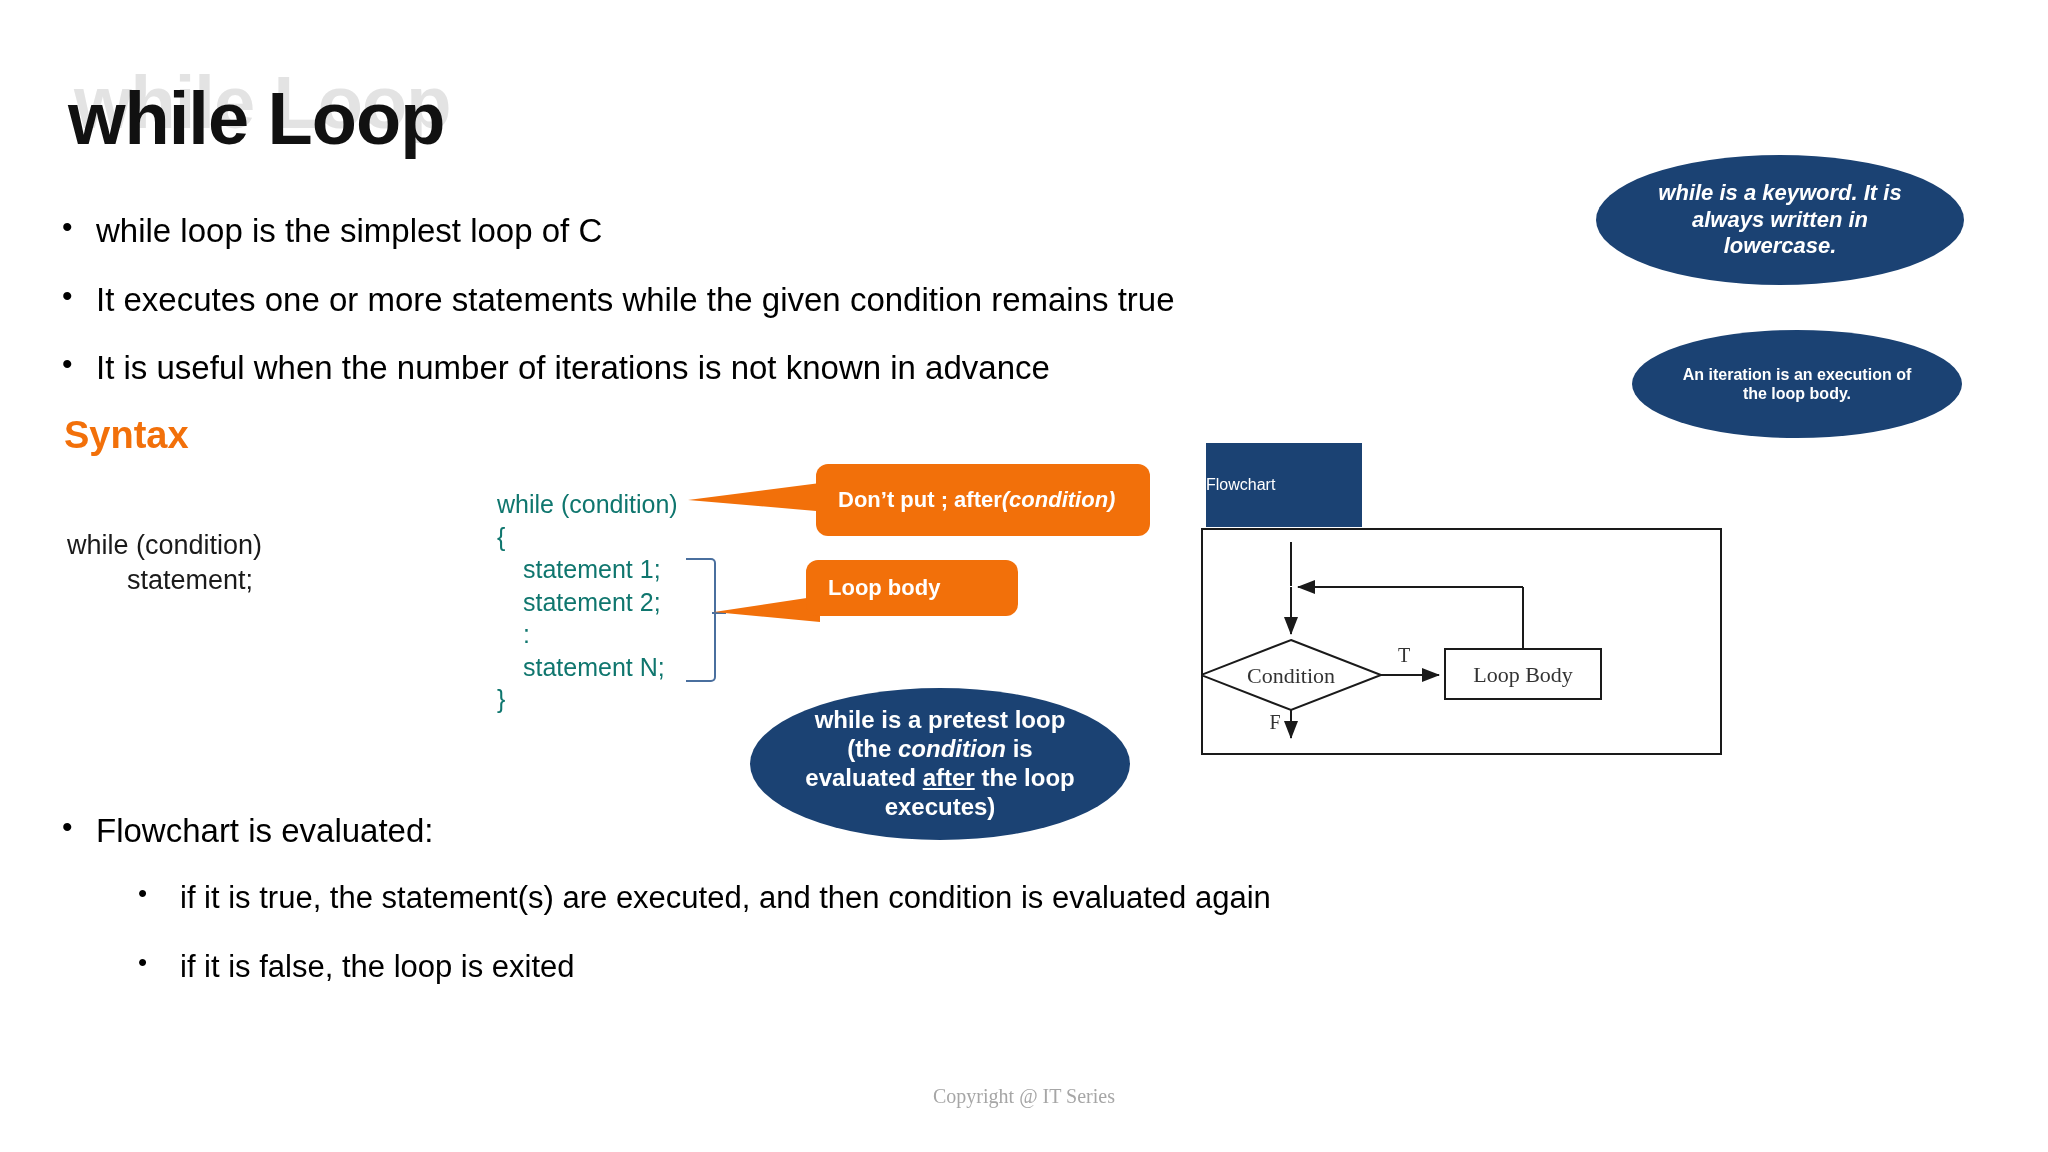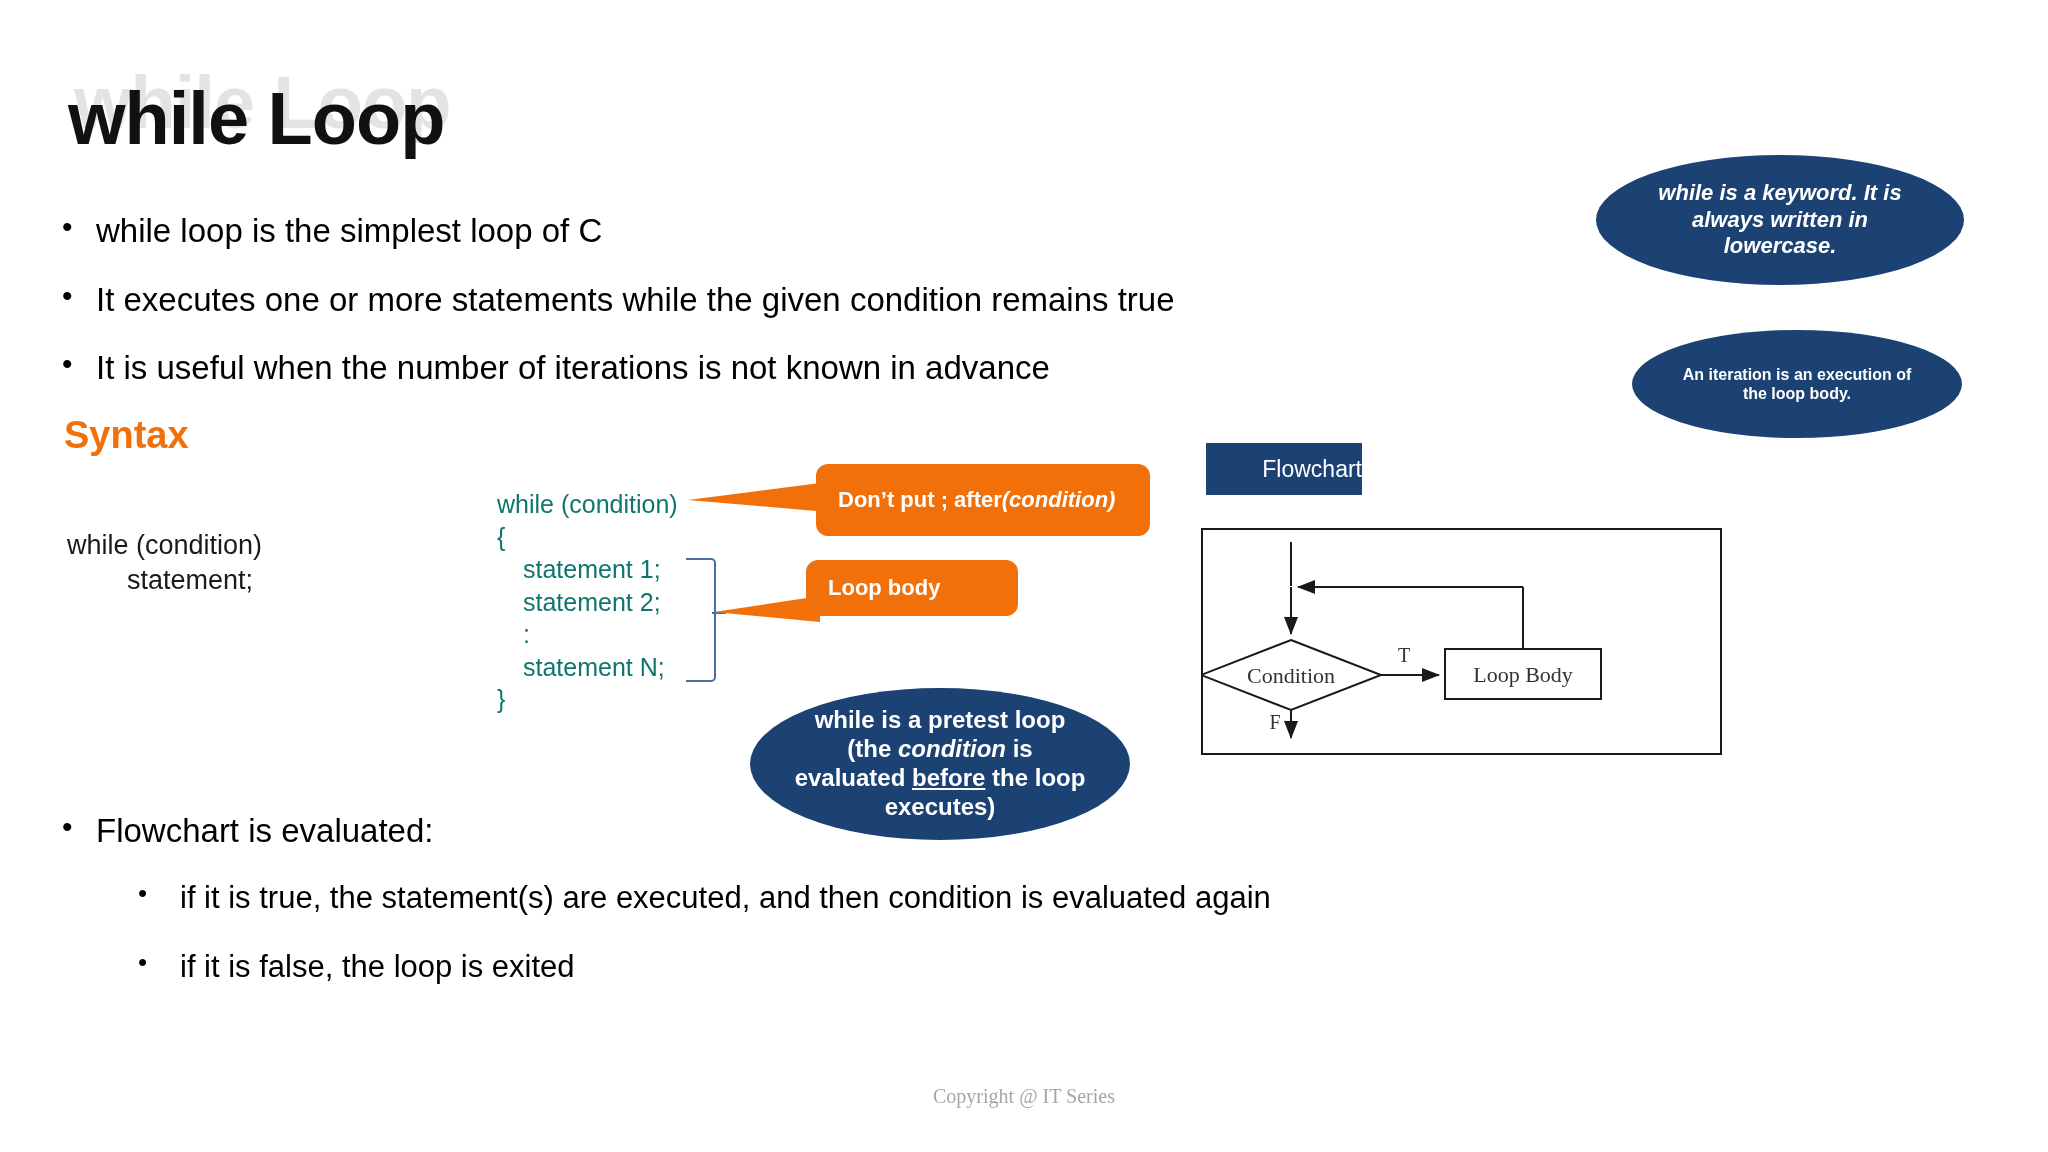--- a/index.html
+++ b/index.html
@@ -211,27 +211,27 @@
   }
   #oval-pretest .it { font-style: italic; }
   #oval-pretest .ul { text-decoration: underline; }
 
   
   #flowchart-label {
     position: absolute;
     left: 1206px;
     top: 443px;
     width: 156px;
-    height: 52px;
+    height: 84px;
     background: #1B4273;
     color: #ffffff;
-    font-size: 23px;
+    font-size: 16px;
     display: flex;
     align-items: center;
-    justify-content: flex-end;
+    justify-content: flex-start;
   }
   #flowchart-frame {
     position: absolute;
     left: 1201px;
     top: 528px;
     width: 517px;
     height: 223px;
     border: 2px solid #1a1a1a;
     background: #ffffff;
   }
@@ -323,21 +323,21 @@
 
   <div class="navy-oval" id="oval-keyword">
     <span>while is a keyword. It is always written in lowercase.</span>
   </div>
 
   <div class="navy-oval" id="oval-iteration">
     <span>An iteration is an execution of the loop body.</span>
   </div>
 
   <div class="navy-oval" id="oval-pretest">
-    <span><span>while is a pretest loop (the </span><span class="it">condition</span><span> is evaluated </span><span class="ul">before</span><span> the loop executes)</span></span>
+    <span><span>while is a pretest loop (the </span><span class="it">condition</span><span> is evaluated </span><span class="ul">after</span><span> the loop executes)</span></span>
   </div>
 
   <div id="flowchart-label">
     <span>Flowchart</span>
   </div>
 
   <div id="flowchart-frame">
     <svg id="flowchart-svg" width="513" height="219" viewBox="0 0 513 219">
       <defs>
         <marker id="arrowhead" markerWidth="9" markerHeight="7" refX="8.5" refY="3.5" orient="auto">

